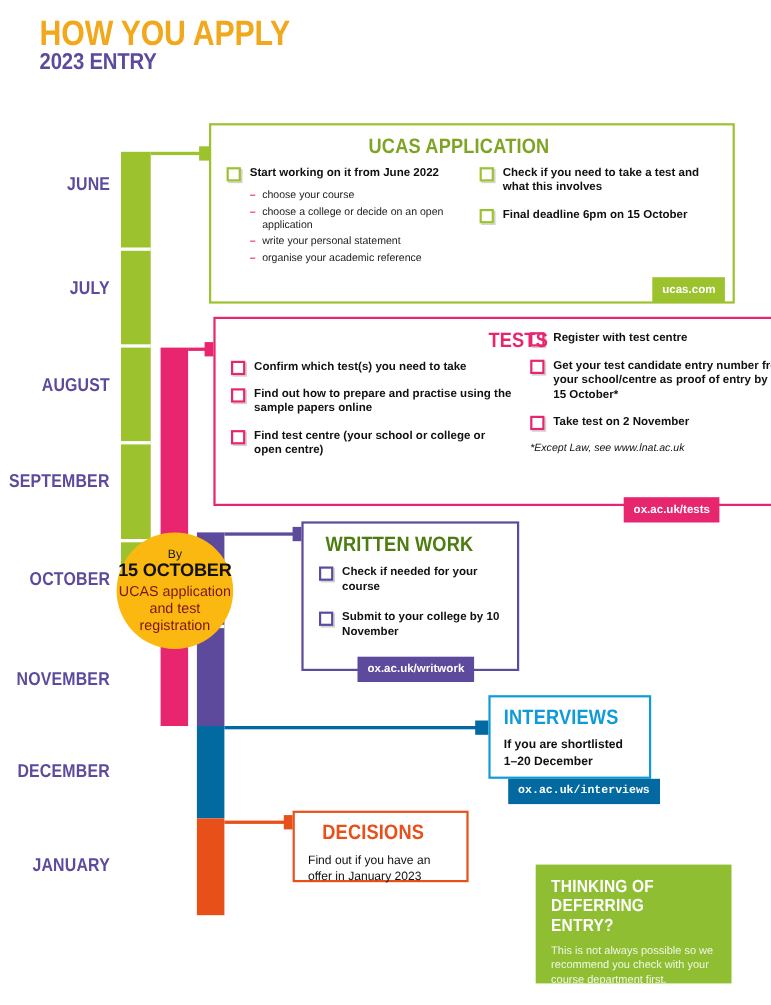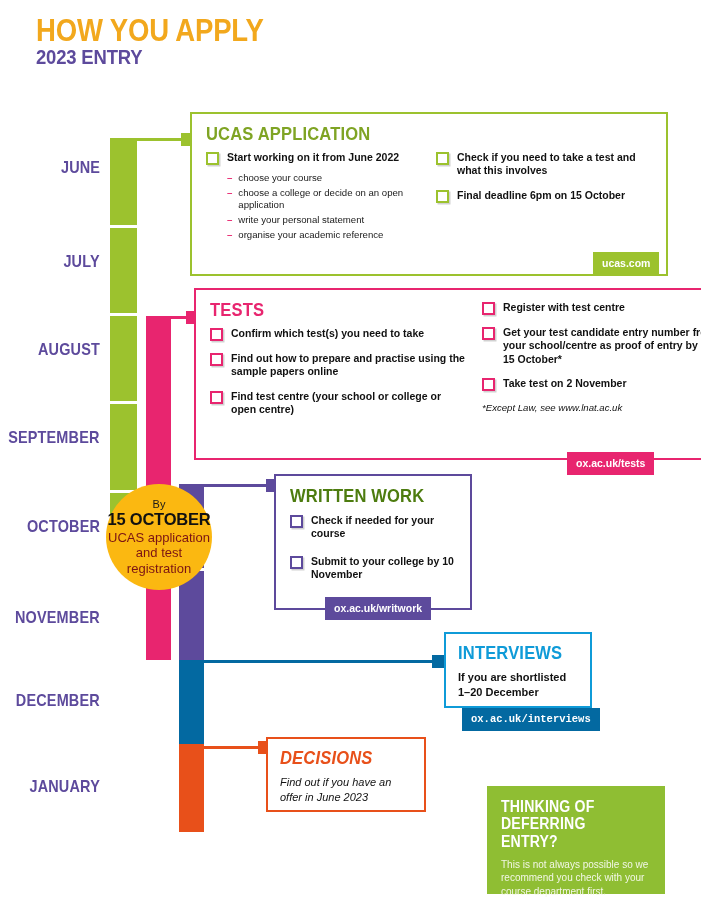--- a/index.html
+++ b/index.html
@@ -39,21 +39,21 @@
   .tick { position: absolute; height: 3px; background: #ffffff; }
 
   
   .card {
     position: absolute; background: #ffffff;
     border: 2px solid #cccccc;
   }
   .card h2 {
     font-family: "Liberation Sans Narrow", "Liberation Sans", sans-serif;
     font-weight: bold; font-size: 19px; letter-spacing: 0.2px;
-    margin: 0 0 7px 0; line-height: 1.05;
+    margin: 0 0 7px 0; line-height: 1.05; text-align: center;
   }
   .card h2 > span { display:inline-block; transform: scaleX(0.87); transform-origin: left center; }
 
   .cols { display: flex; gap: 14px; }
   .col { flex: 1; }
 
   .chk-item { display: flex; gap: 8px; margin-bottom: 11px; align-items: flex-start; }
   .chk {
     flex: 0 0 auto; width: 13px; height: 13px; margin-top: 1px;
     border: 2px solid #888; background: #fff;
@@ -264,24 +264,24 @@
   </div>
   <div class="tag bg-purple" style="left:325px; top:597px;">ox.ac.uk/writwork</div>
 
   <div class="card c-blue" style="left:444px; top:632px; width:148px; height:76px; padding:9px 12px 6px 12px;">
     <h2 class="t-blue"><span>INTERVIEWS</span></h2>
     <div class="bold-txt">If you are shortlisted</div>
     <div class="bold-txt">1–20 December</div>
   </div>
   <div class="tag bg-blue" style="left:462px; top:708px;">ox.ac.uk/interviews</div>
 
-  <div class="card c-orange" style="left:266px; top:737px; width:160px; height:75px; padding:9px 12px 16px 12px;font-style:italic;">
+  <div class="card c-orange" style="left:266px; top:737px; width:160px; height:65px; padding:9px 12px 16px 12px;">
     <h2 class="t-orange"><span>DECISIONS</span></h2>
     <div class="plain-txt">Find out if you have an</div>
-    <div class="plain-txt">offer in June 2023</div>
+    <div class="plain-txt">offer in January 2023</div>
   </div>
 
   <div id="deadline-badge">
     <div class="bb-by">By</div>
     <div class="bb-date">15 OCTOBER</div>
     <div class="bb-desc">UCAS application and test registration</div>
   </div>
 
   <div id="defer-panel">
     <h3>

